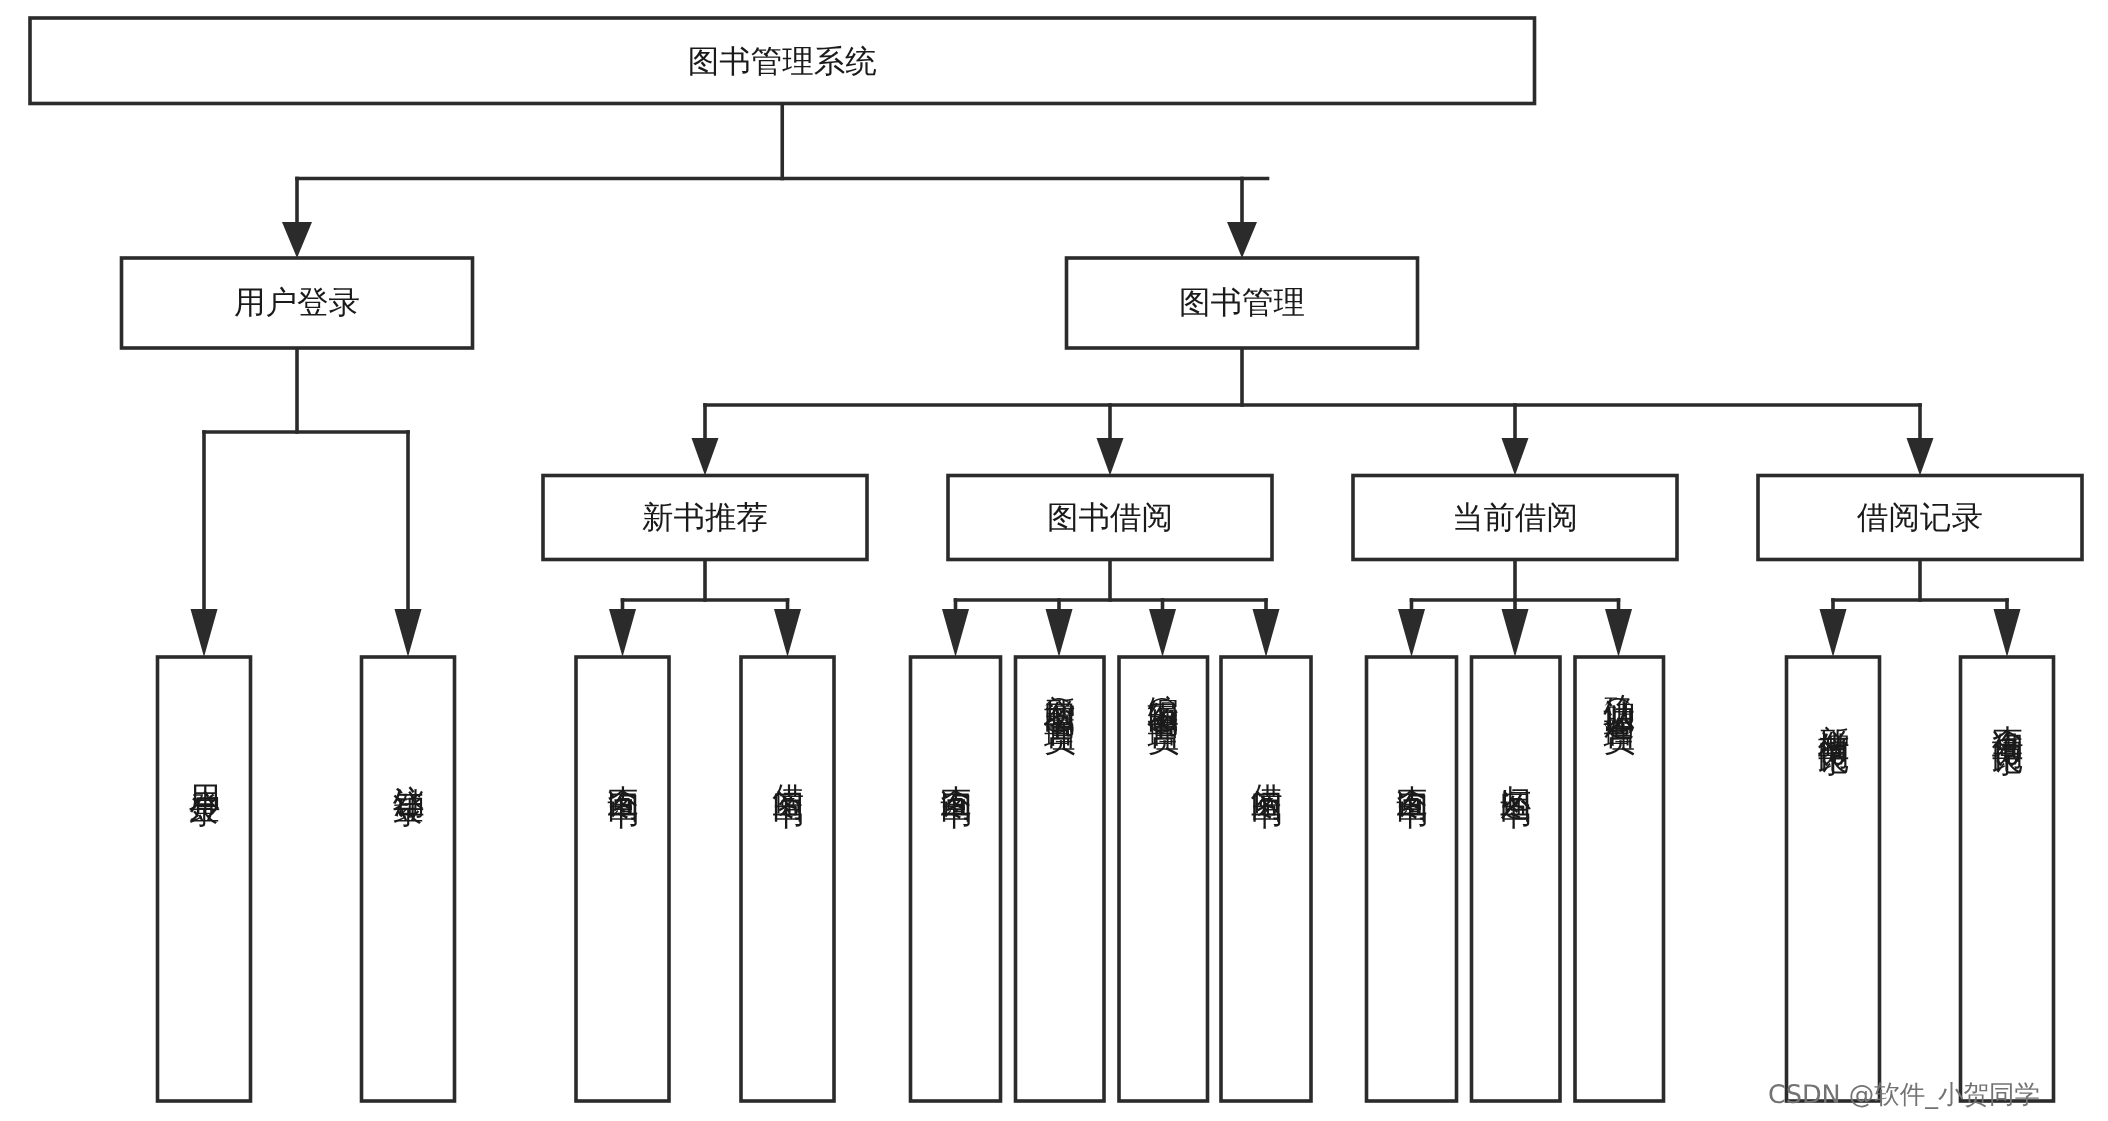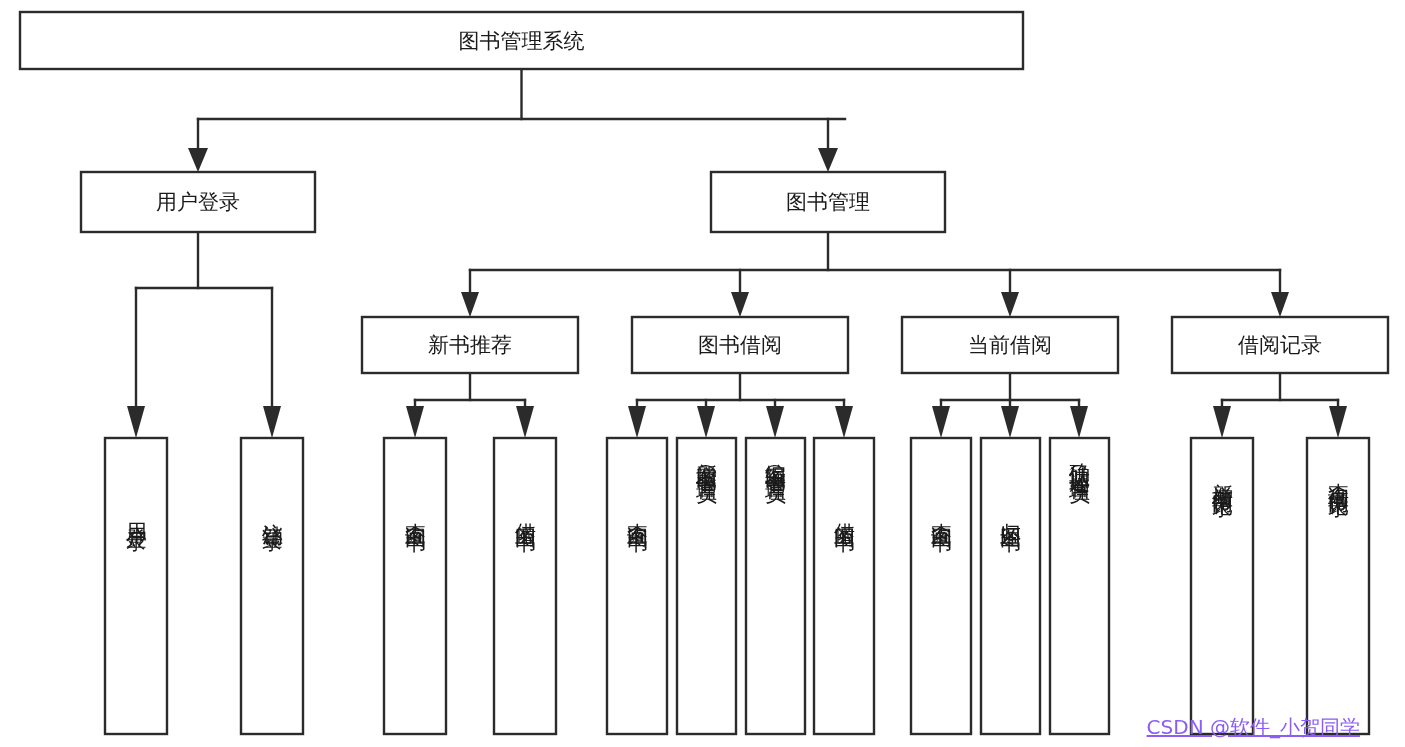--- a/index.html
+++ b/index.html
@@ -60,25 +60,24 @@
     line-height: 1;
     white-space: nowrap;
     transform: translate(-50%, 0);
     user-select: none;
   }
   .watermark {
     position: absolute;
     right: 8px;
     bottom: 6px;
     font-family: "DejaVu Sans", "Liberation Sans", sans-serif;
-    font-size: 20px;
-    color: #8b5cf6;
+    font-size: 17px;
+    color: #737373;
     white-space: nowrap;
     user-select: none;
-    text-decoration: underline;
   }
 </style>
 </head>
 <body>
 
 <div id="diagram-root">
 
   <svg id="flow-svg" viewBox="0 0 1405 747">
 
     <g>

